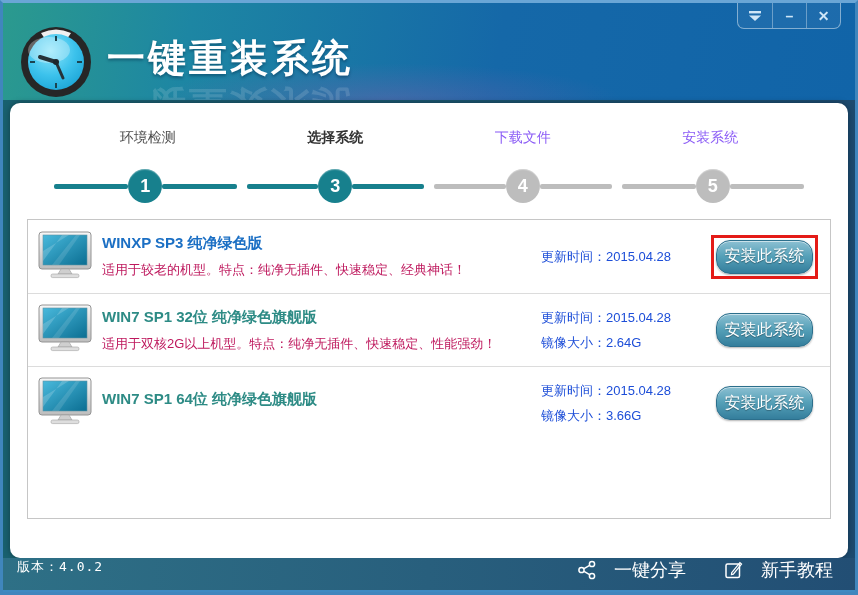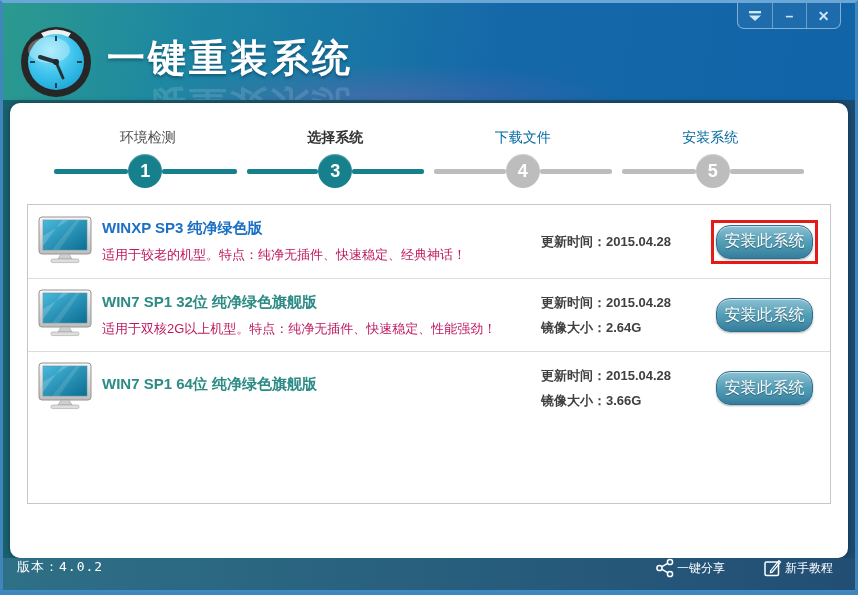--- a/index.html
+++ b/index.html
@@ -58,24 +58,24 @@
   .brand-cn { position:absolute; left:162px; top:12px; color:#fff; font-size:23px; font-weight:bold; letter-spacing:1px; }
   .brand-url { position:absolute; left:163px; top:40px; color:#b9dcf3; font-size:12px; letter-spacing:1px; }
   
   .panel {
     position:absolute; left:7px; right:7px; top:100px; bottom:34px;
     background:#fff; border-radius:10px; box-shadow:0 0 6px rgba(0,0,0,.35);
   }
   
   .steps { display:flex; padding:26px 44px 0 44px; }
   .step { flex:1; display:flex; flex-direction:column; align-items:center; }
-  .step-label { font-size:14px; margin-bottom:7px; }
+  .step-label { font-size:14px; margin-bottom:22px; }
   .step.done .step-label { color:#4c4c4c; }
   .step.current .step-label { color:#333; font-weight:bold; }
-  .step.pending .step-label { color:#0369a1; }
+  .step.pending .step-label { color:#8b5cf6; }
   .step-track { display:flex; align-items:center; width:100%; height:34px; }
   .step-track::before, .step-track::after { content:""; flex:1; height:5px; border-radius:2px; }
   .step:not(:first-child) .step-track::before { margin-left:5px; }
   .step:not(:last-child) .step-track::after { margin-right:5px; }
   .step.done .step-track::before, .step.done .step-track::after,
   .step.current .step-track::before, .step.current .step-track::after { background:#17808d; }
   .step.pending .step-track::before, .step.pending .step-track::after { background:#bdbdbd; }
   .step-circle {
     width:34px; height:34px; border-radius:50%; display:flex; align-items:center; justify-content:center;
     color:#fff; font-size:18px; font-weight:bold; flex:0 0 34px;
@@ -90,41 +90,41 @@
   .sys-row {
     height:73px; display:flex; align-items:center; padding:0 12px 0 10px;
   }
   .sys-row + .sys-row { border-top:1px solid #dcdcdc; }
   .sys-icon { flex:0 0 54px; margin-right:10px; }
   .sys-main { flex:1; min-width:0; }
   .sys-title { font-size:15px; font-weight:bold; margin-bottom:8px; }
   .sys-title.blue { color:#1b6fc4; }
   .sys-title.teal { color:#2d8b85; }
   .sys-desc { font-size:13px; color:#be185d; }
-  .sys-info { flex:0 0 170px; font-size:13px; color:#404040; line-height:25px;font-weight:bold; }
+  .sys-info { flex:0 0 170px; font-size:13px; color:#1d4ed8; line-height:25px; }
   .btn-wrap { flex:0 0 auto; border:3px solid transparent; padding:2px; }
   .btn-wrap.highlight { border-color:#e41b17; }
   .install-btn {
     width:97px; height:34px; border:1px solid #2c6f8c; border-radius:14px;
     background:linear-gradient(180deg,#8cc0d2 0%,#55a0b8 48%,#347e9c 100%);
     color:#fff; font-size:16px; font-family:"Liberation Sans",sans-serif;
     text-shadow:0 1px 1px rgba(0,0,0,.35);
     box-shadow:inset 0 1px 0 rgba(255,255,255,.55), 0 1px 2px rgba(0,0,0,.3);
     cursor:pointer;
   }
   
   .footer {
     position:absolute; left:0; right:0; bottom:0; height:34px;
     background:linear-gradient(90deg,#2e7086 0%,#224e74 100%);
     border-bottom:2px solid #3e8ac2;
     display:flex; align-items:flex-start; color:#fff; font-size:13px;
   }
   .version { margin-left:14px; font-family:"DejaVu Sans Mono",monospace; letter-spacing:1px; }
   .footer-links { margin-left:auto; display:flex; align-items:center; gap:38px; margin-right:22px; }
-  .footer-link { display:flex; align-items:center; gap:2px; cursor:pointer; font-size:12px; }
+  .footer-link { display:flex; align-items:center; gap:17px; cursor:pointer; font-size:18px; }
 </style>
 </head>
 <body>
 
 <div class="window">
 
   <div class="header">
     <div class="logo-clock">
       <svg width="74" height="74" viewBox="0 0 74 74">
         <defs>

